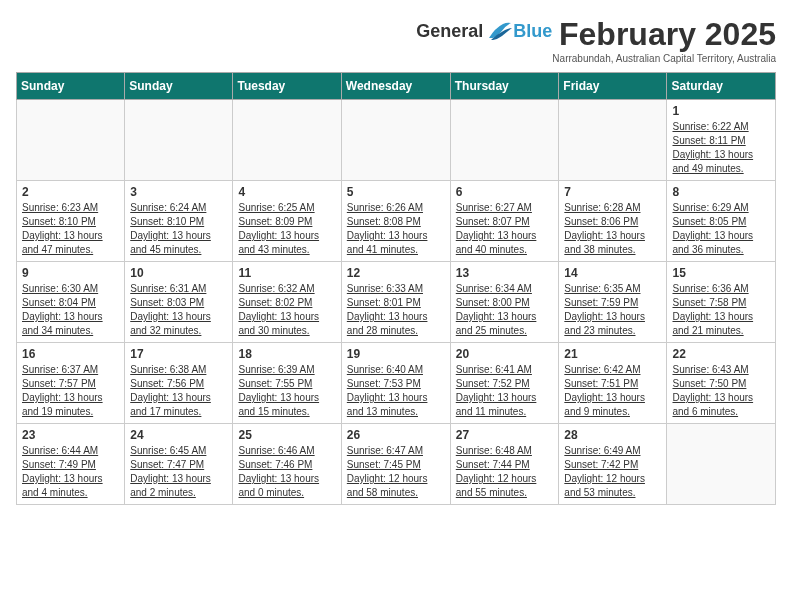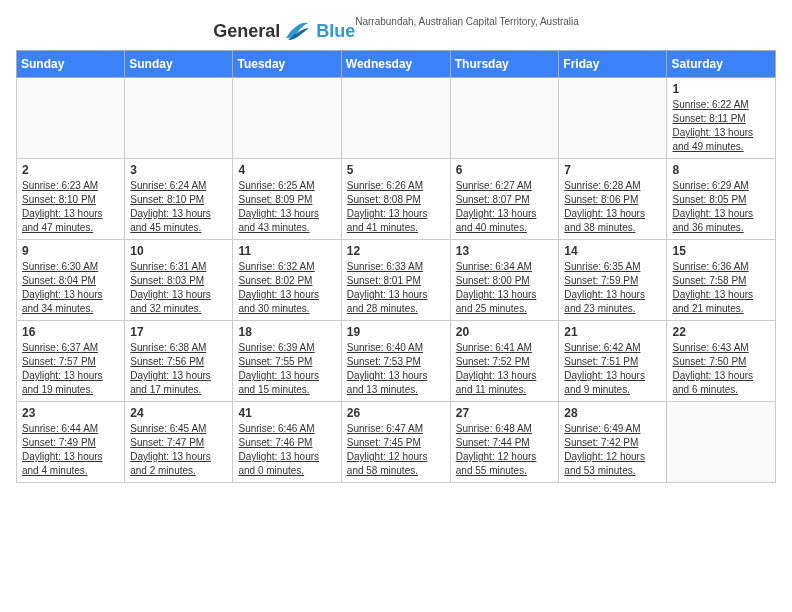--- a/index.html
+++ b/index.html
@@ -6,21 +6,21 @@
     body {
       font-family: Arial, sans-serif;
       background: #fff;
       width: 792px;
       min-height: 612px;
       padding: 16px;
     }
     .header-area {
       display: flex;
       align-items: flex-start;
-      justify-content: center;
+      justify-content: flex-end;
       margin-bottom: 4px;
     }
     .logo {
       display: flex;
       align-items: center;
       margin-top: 4px;
     }
     .logo-text-general {
       font-size: 18px;
       font-weight: bold;
@@ -47,21 +47,21 @@
     .subtitle {
       font-size: 10px;
       color: #555;
     }
     .calendar {
       width: 100%;
       border-collapse: collapse;
       margin-top: 8px;
     }
     .calendar th {
-      background: #3b82f6;
+      background: #0f766e;
       color: #fff;
       font-size: 12px;
       font-weight: bold;
       padding: 6px 4px;
       text-align: left;
       border: 1px solid #aaa;
     }
     .calendar td {
       width: 110px;
       vertical-align: top;
@@ -91,25 +91,26 @@
 </head>
 <body>
 
 <div class="header-area">
   <div class="logo">
     <span class="logo-text-general">General</span>
     <svg class="logo-bird" viewBox="0 0 28 22" xmlns="http://www.w3.org/2000/svg">
       <path d="M4,18 Q10,8 18,4 Q22,2 26,3 Q20,6 16,12 Q12,16 8,18 Z" fill="#3399cc"></path>
       <path d="M6,20 Q12,14 20,10 Q24,8 27,8 Q22,12 17,16 Q13,19 8,20 Z" fill="#1a6699"></path>
     </svg>
-    <div style="display:flex;flex-direction:column;margin-left:6px;">
+    <div style="display:flex;flex-direction:column;margin-left:0;">
       <span class="logo-text-blue">Blue</span>
     </div>
   </div>
   <div class="title-area">
+    <div class="month-title">February 2025</div>
     <div class="subtitle">Narrabundah, Australian Capital Territory, Australia</div>
   </div>
 </div>
 
 <table class="calendar">
   <thead>
     <tr>
 
     <th>Sunday</th>
         <th>Sunday</th>
@@ -274,21 +275,21 @@
 Sunset: 7:49 PM
 Daylight: 13 hours and 4 minutes.</div>
         </td>
         <td>
           <span class="day-number">24</span>
           <div class="day-info">Sunrise: 6:45 AM
 Sunset: 7:47 PM
 Daylight: 13 hours and 2 minutes.</div>
         </td>
         <td>
-          <span class="day-number">41</span>
+          <span class="day-number">25</span>
           <div class="day-info">Sunrise: 6:46 AM
 Sunset: 7:46 PM
 Daylight: 13 hours and 0 minutes.</div>
         </td>
         <td>
           <span class="day-number">26</span>
           <div class="day-info">Sunrise: 6:47 AM
 Sunset: 7:45 PM
 Daylight: 12 hours and 58 minutes.</div>
         </td>

